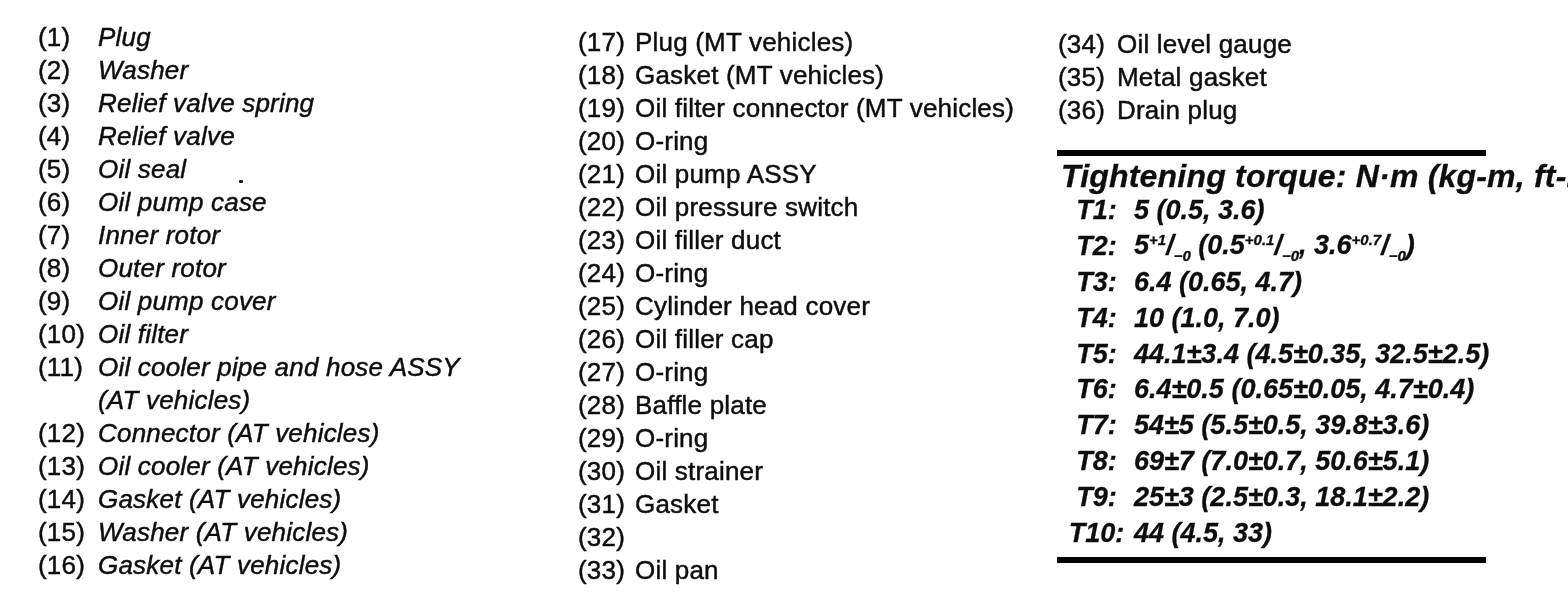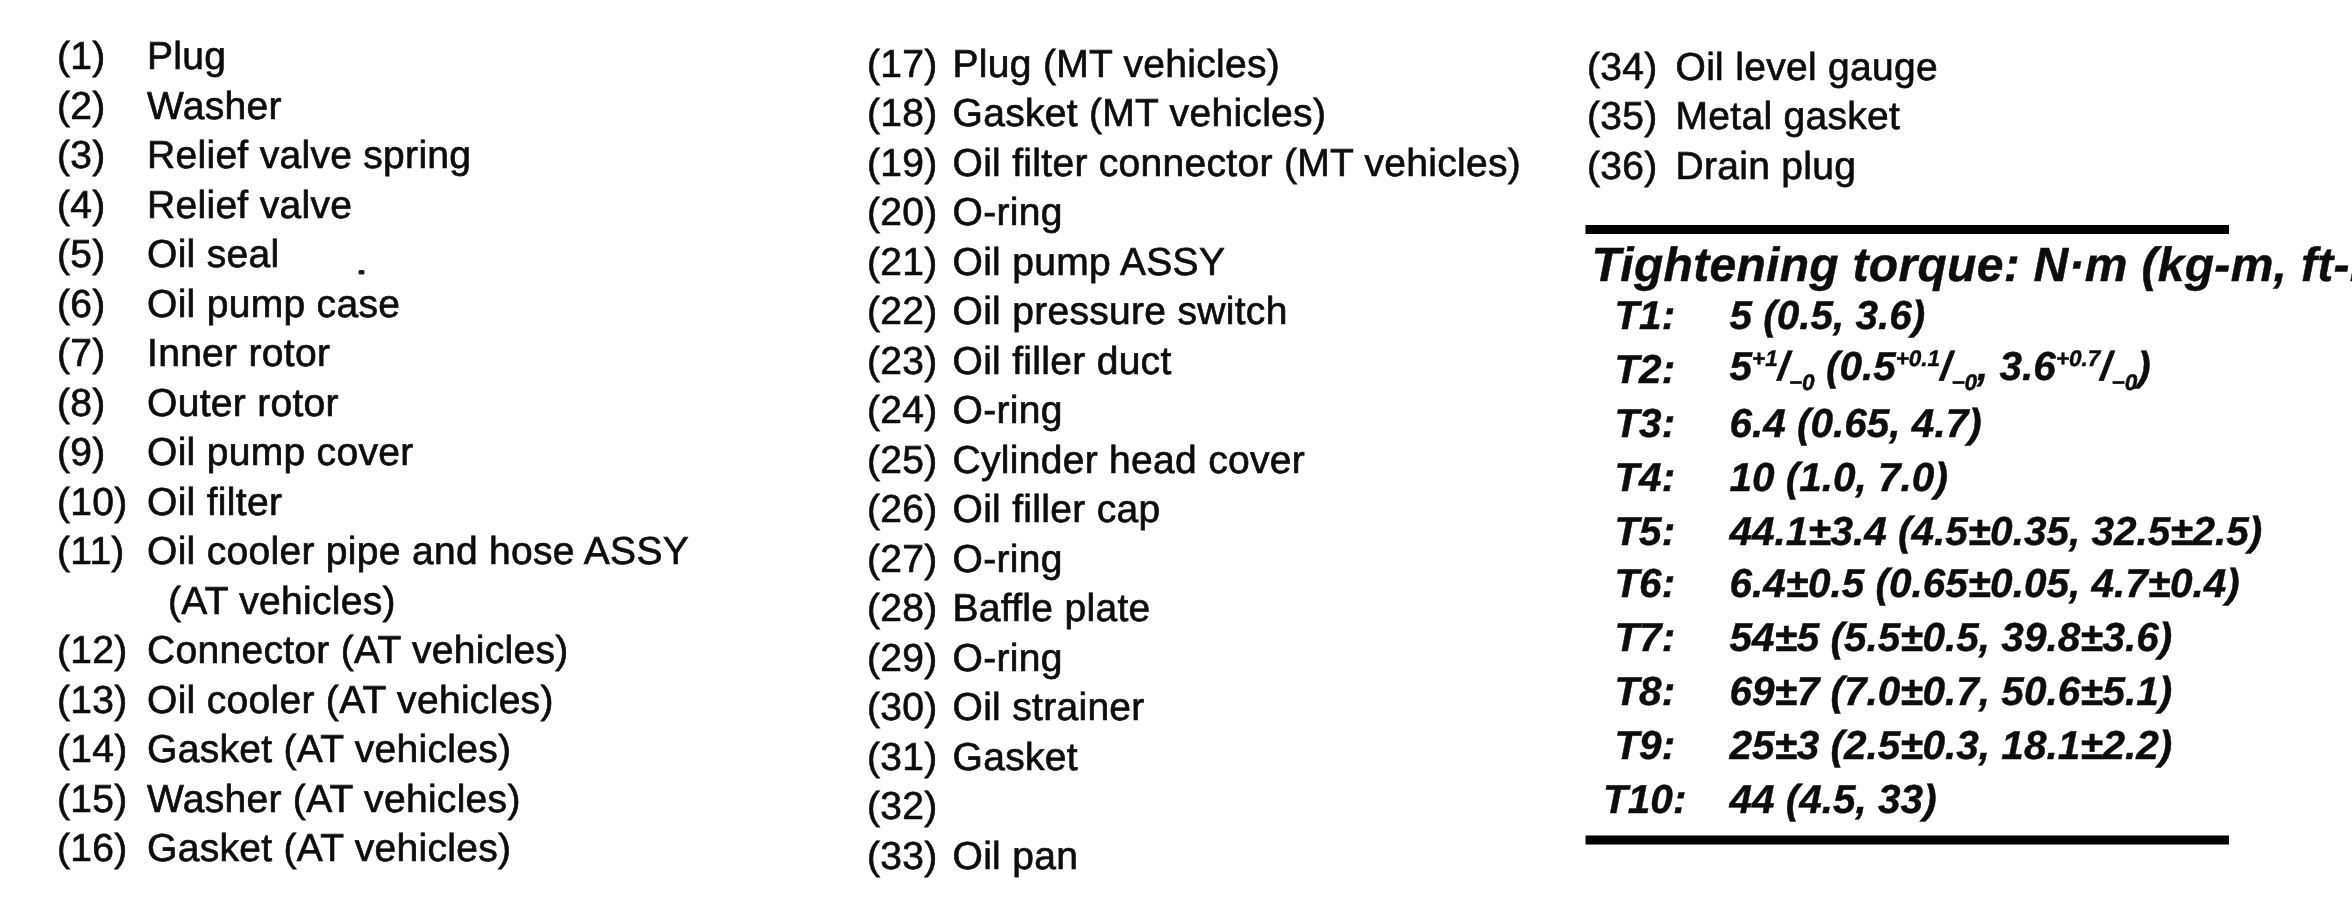--- a/index.html
+++ b/index.html
@@ -25,23 +25,23 @@
     position: absolute;
     font-size: 26px;
     line-height: 33px;
     -webkit-text-stroke: 0.45px #0d0d0d;
     letter-spacing: 0.2px;
     white-space: nowrap;
   }
   .part-row { display: flex; }
   .part-num { flex: 0 0 var(--numw, 60px); }
   .part-label { white-space: normal; }
-  .part-label .cont { white-space: nowrap; margin-left: 14px; }
+  .part-label .cont { white-space: nowrap; }
   #parts-col-1 { left: 38px;   top: 21px; --numw: 60px; width: 470px; }
-  #parts-col-1 .part-label { width: 400px; }
+  #parts-col-1 .part-label { width: 400px; font-style: italic; }
   #parts-col-2 { left: 578px;  top: 26px; --numw: 57px; width: 450px; }
   #parts-col-3 { left: 1058px; top: 28px; --numw: 59px; width: 440px; }
   
   .torque-panel {
     position: absolute;
     left: 1057px;
     top: 150px;
     width: 429px;
     height: 413px;
     box-sizing: border-box;
@@ -63,21 +63,21 @@
   .torque-row {
     display: flex;
     align-items: center;
     height: 35.8px;
     font-size: 27px;
   }
   .torque-label {
     flex: 0 0 71px;
     text-align: center;
   }
-  .torque-value { margin-left: 21px; }
+  .torque-value { margin-left: 2px; }
   .torque-value sup {
     font-size: 15px;
     vertical-align: 9px;
     letter-spacing: 0;
   }
   .torque-value sub {
     font-size: 15px;
     vertical-align: -7px;
     letter-spacing: 0;
   }

